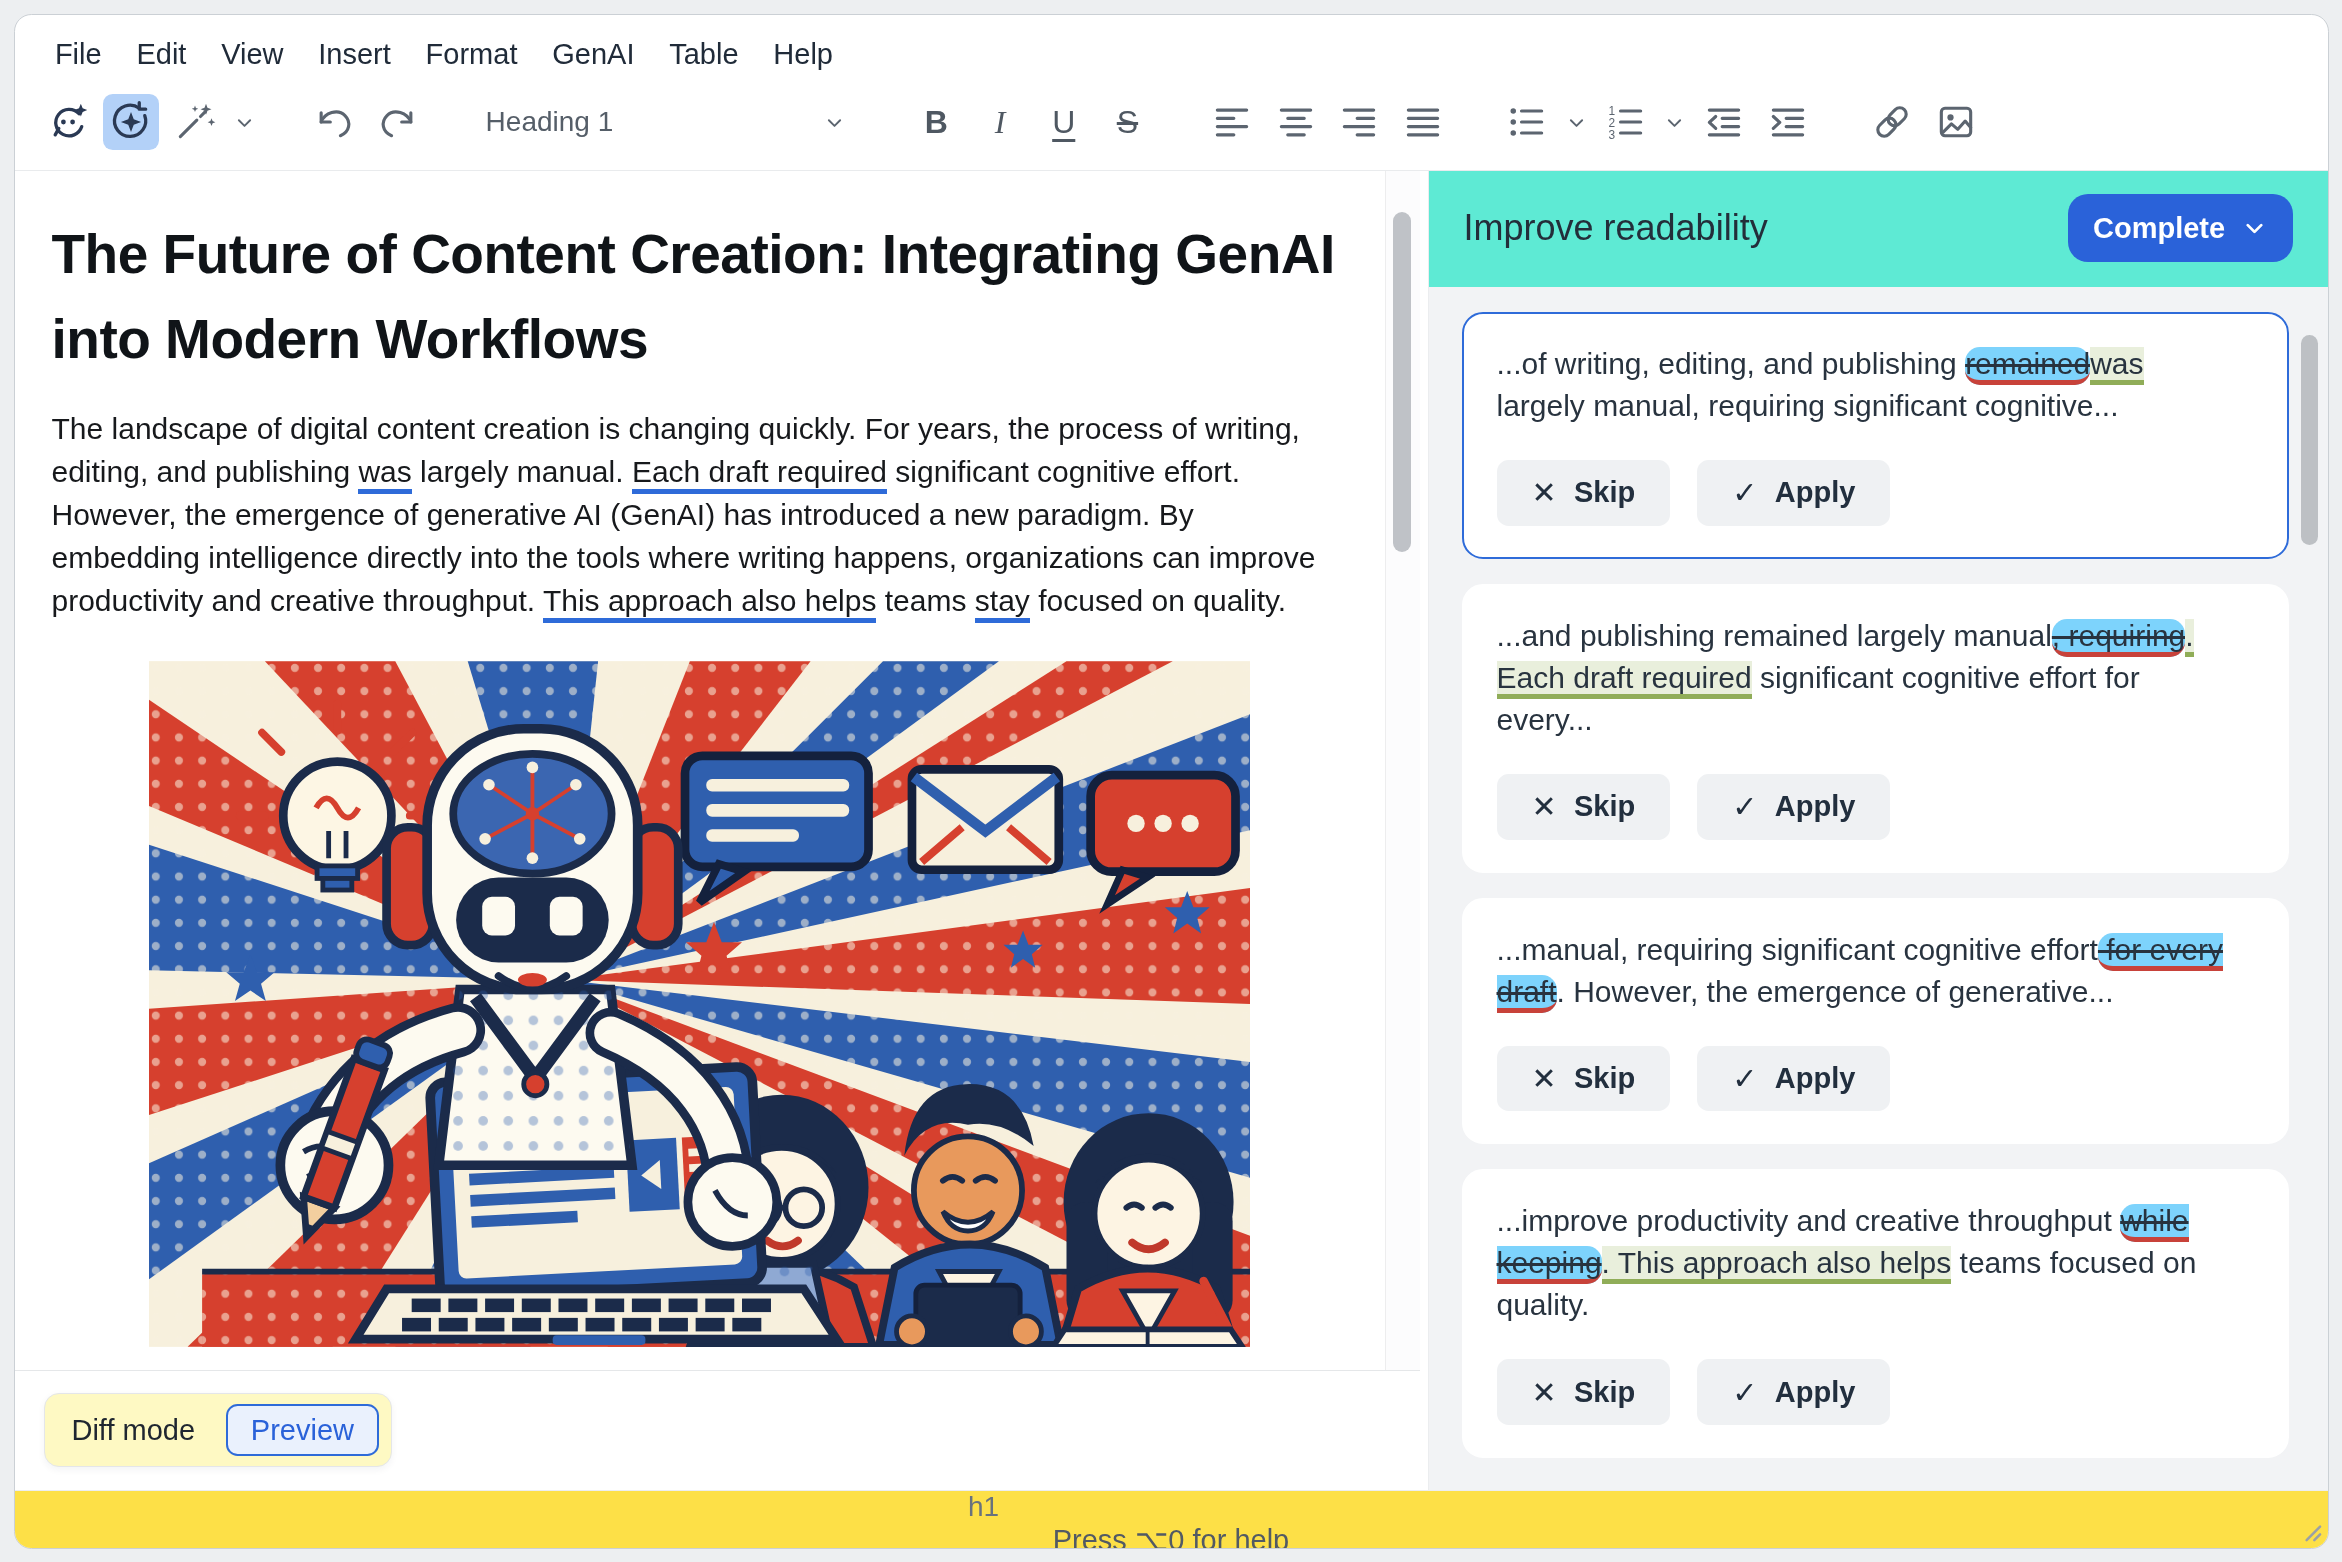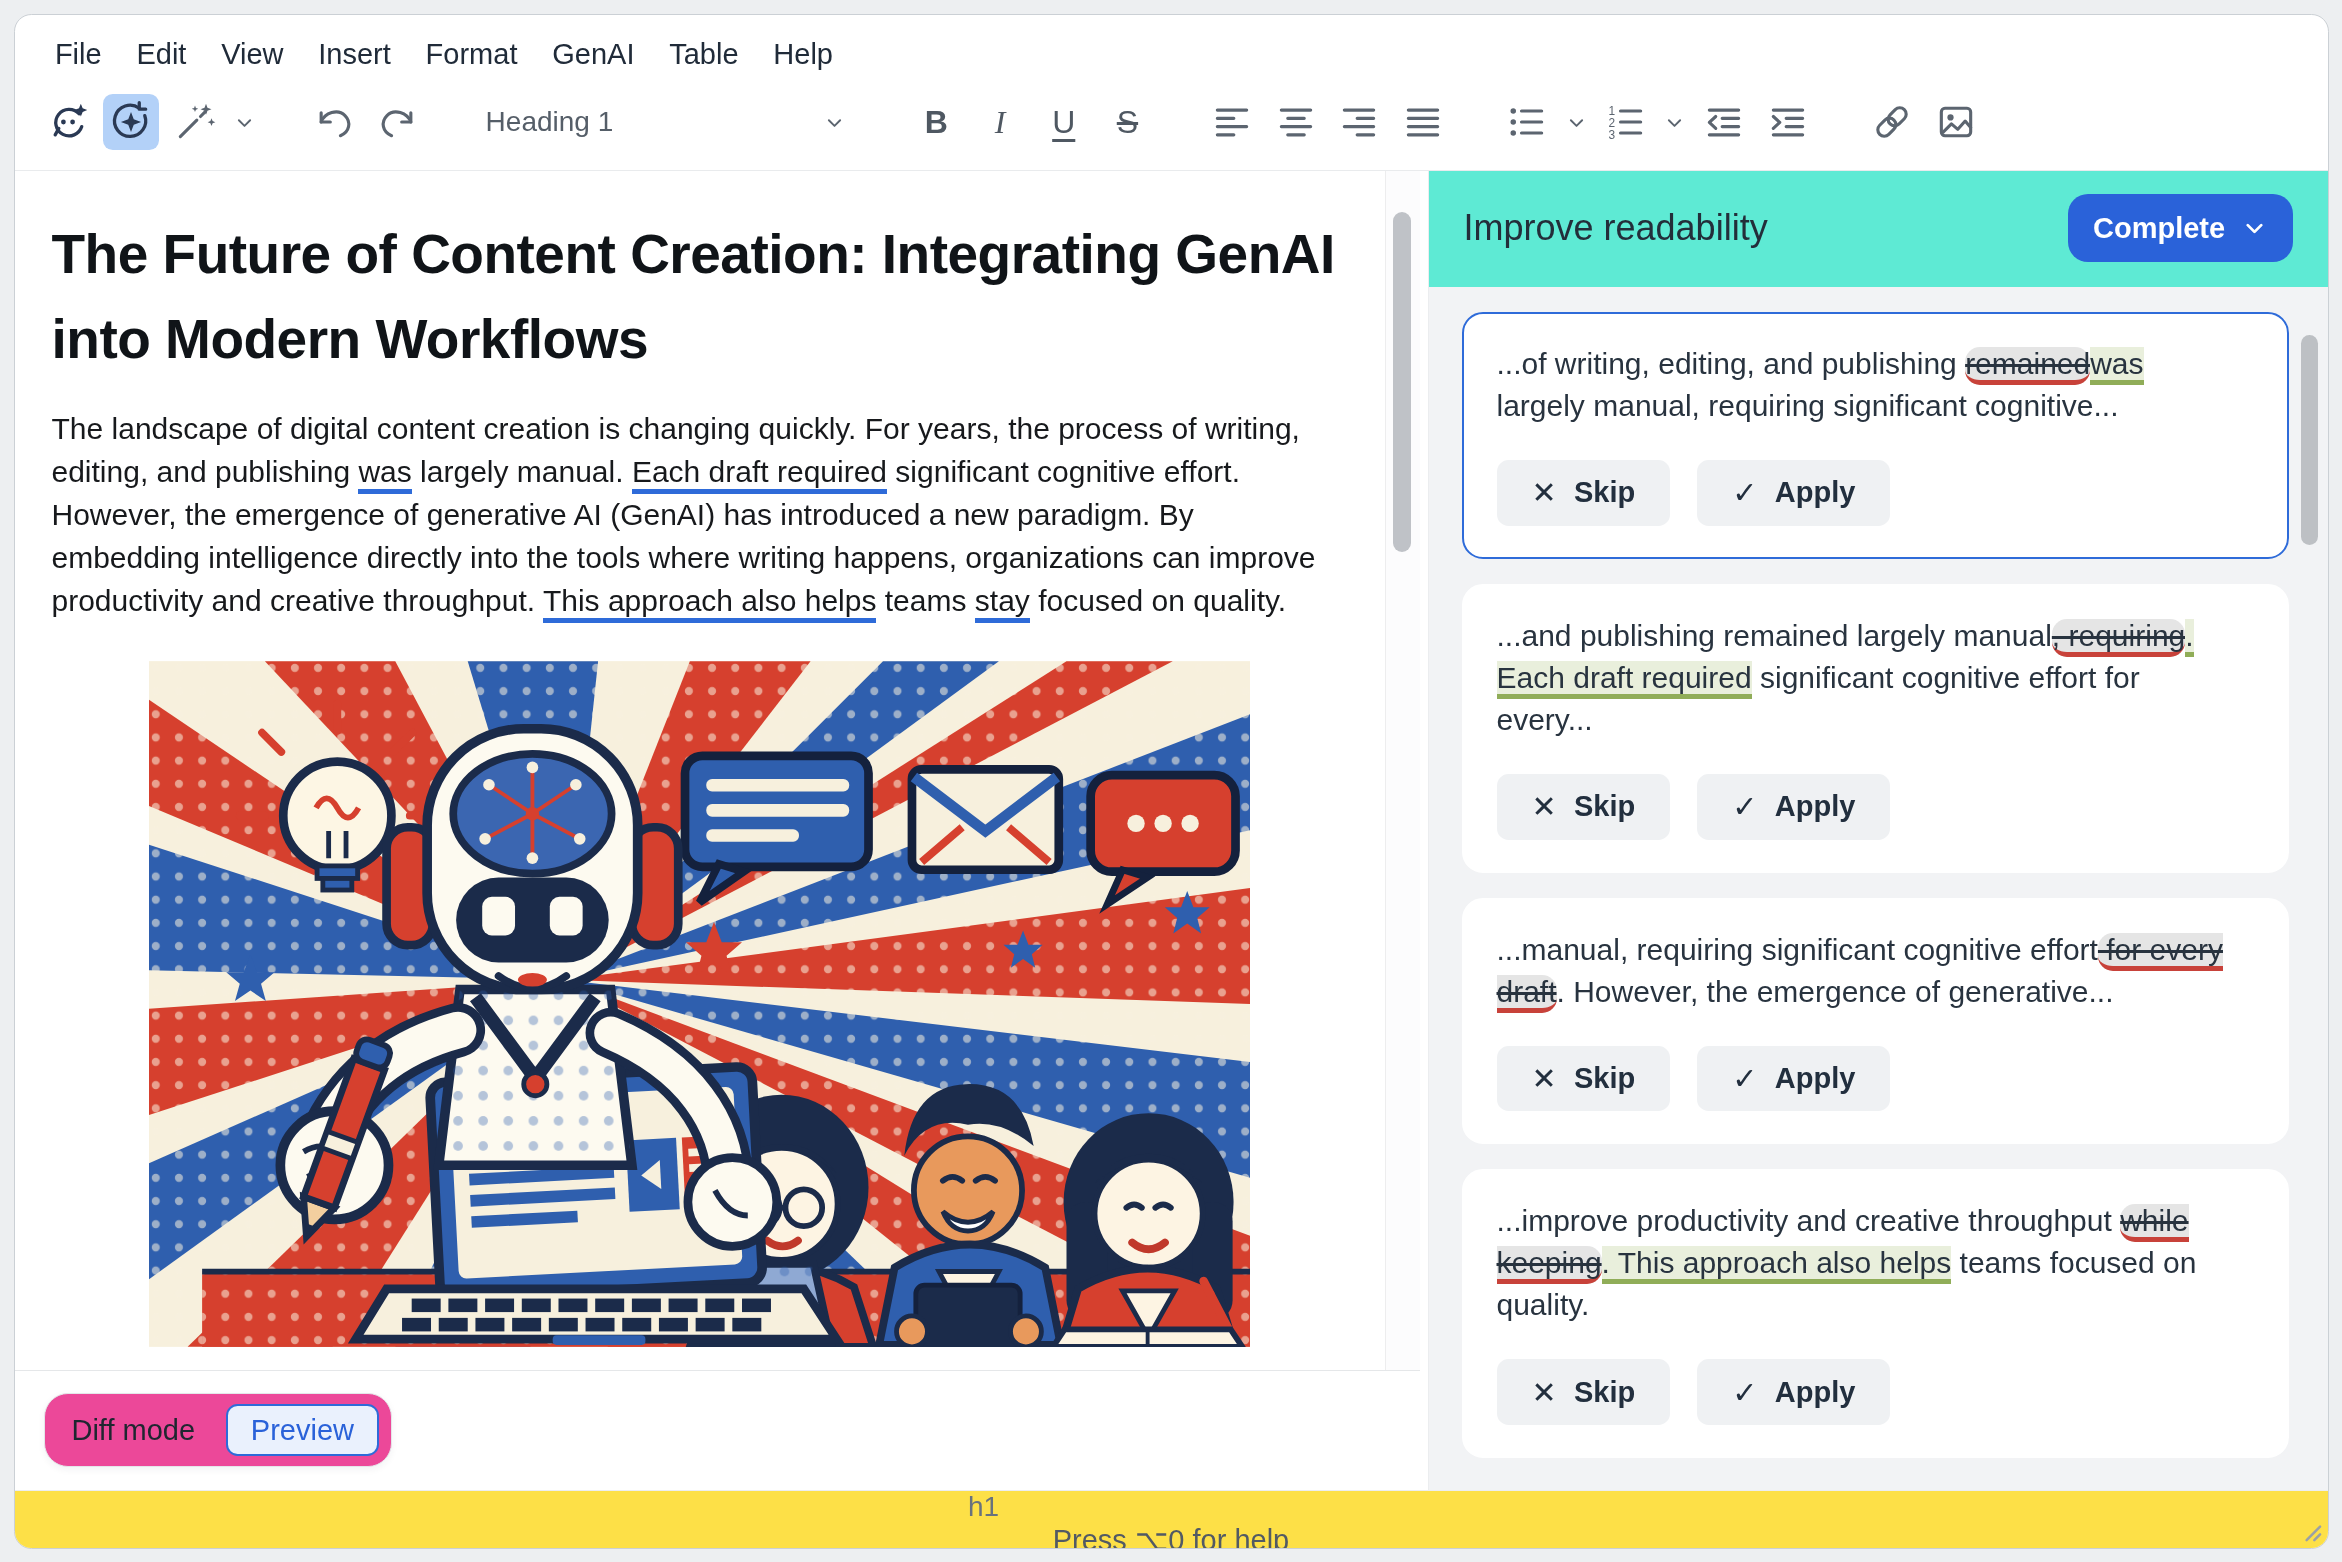--- a/index.html
+++ b/index.html
@@ -73,21 +73,21 @@
 
   .vscroll { width:35px; border-left:1.9px solid #ededee; background:#fcfcfd; position:relative; flex:none; }
   .vscroll .thumb { position:absolute; left:7.7px; top:41px; width:17.4px; height:340px; background:#bfc2c7; border-radius:9.7px; cursor:pointer; }
 
   .editor-footer {
     height:120px; border-top:1.9px solid #e5e7e9;
     display:flex; align-items:center; padding:0 29px; background:#fff;
   }
   .toggle-group {
     display:flex; align-items:center; gap:15.4px;
-    background:#ec4899; border:1.9px solid #e4e6e9; border-radius:24px;
+    background:#fef9c3; border:1.9px solid #e4e6e9; border-radius:15px;
     padding:9.7px 11.6px; box-shadow:0 2.9px 7.7px rgba(20,30,50,.05);
   }
   .diff-btn { font-size:29px; color:#1f2630; padding:7.7px 15.4px; cursor:pointer; }
   .preview-btn {
     font-size:29px; color:#2a62d9; background:#eaf1fd;
     border:2.9px solid #2e6bd9; border-radius:11.6px; padding:7.7px 23px; cursor:pointer;
   }
 
   
   .panel { width:900px; flex:none; background:#f2f3f5; border-left:1.9px solid #ebedef; display:flex; flex-direction:column; min-height:0; position:relative; }
@@ -98,21 +98,21 @@
     border-radius:20px; padding:17.4px 25px;
     display:flex; align-items:center; gap:15.4px; cursor:pointer;
   }
   .complete-btn svg { width:27px; height:27px; }
 
   .suggestions { flex:1; overflow:hidden; padding:25px 39px 0 33px; display:flex; flex-direction:column; gap:25px; }
   .card { background:#fff; border-radius:21px; padding:29px 33px 31px; border:2.9px solid #fff; flex:none; cursor:pointer; }
   .card.selected { border-color:#2e6bd9; }
   .card-text { font-size:30px; line-height:42px; color:#28333f; max-width:743px; }
   .card-text .del {
-    background:#e5e5e5; border-bottom:5.8px solid #c8423a;
+    background:#7dd3fc; border-bottom:5.8px solid #c8423a;
     text-decoration:line-through; text-decoration-thickness:2.9px;border-radius:15px;
   }
   .card-text .ins { background:#e9efdc; border-bottom:5.8px solid #90ad58; }
   .card-actions { display:flex; gap:27px; margin-top:33px; }
   .action-btn {
     display:flex; align-items:center; gap:17.4px;
     background:#eff1f3; border-radius:11.6px; padding:15.4px 35px;
     font-size:29px; font-weight:700; color:#222f3e; cursor:pointer;
   }
   .action-btn .glyph { font-weight:400; font-size:30px; }

